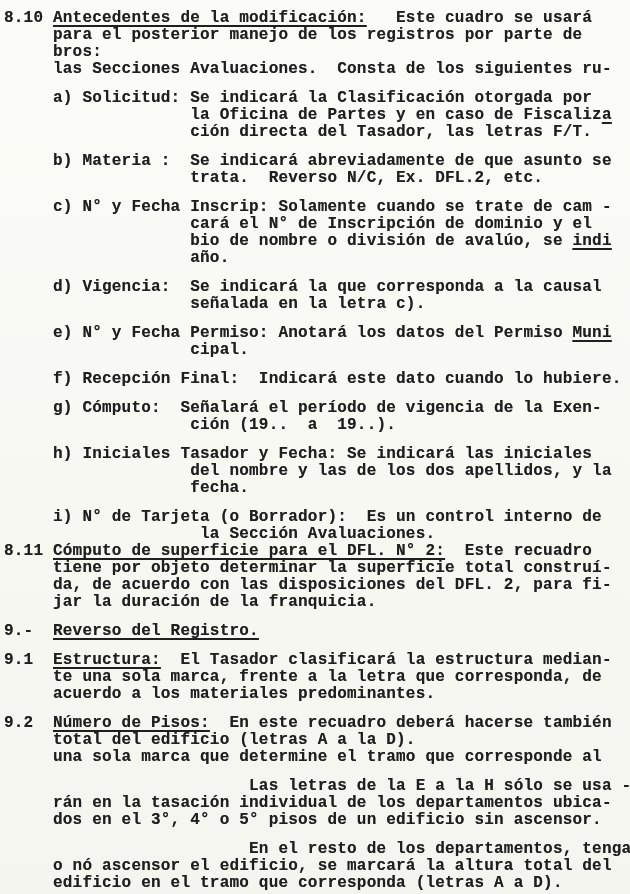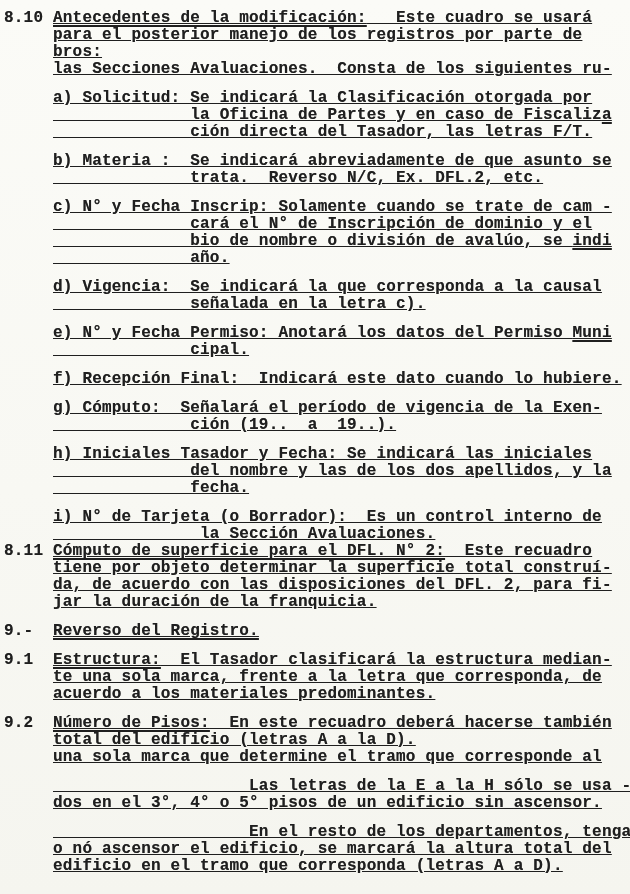--- a/index.html
+++ b/index.html
@@ -26,21 +26,20 @@
     text-shadow:0 0 0.6px rgba(20,20,20,0.55);
   }
   .ln .num{
     flex:none;
     width:49px;
     white-space:pre;
   }
   .ln .body{
     flex:none;
     white-space:pre;
-    text-decoration:underline;
   }
   .head,.tail{
     text-decoration:underline;
     text-decoration-thickness:1.6px;
     text-underline-offset:3px;
   }
   .spacer{height:12px;}
 </style>
 </head>
 <body>
@@ -253,20 +252,21 @@
 
   <div class="spacer"></div>
 
   <div class="ln">
     <span class="num"></span>
     <span class="body"><span class="txt">                    Las letras de la E a la H sólo se usa -</span></span>
   </div>
 
   <div class="ln">
     <span class="num"></span>
+    <span class="body"><span class="txt">rán en la tasación individual de los departamentos ubica-</span></span>
   </div>
 
   <div class="ln">
     <span class="num"></span>
     <span class="body"><span class="txt">dos en el 3°, 4° o 5° pisos de un edificio sin ascensor.</span></span>
   </div>
 
   <div class="spacer"></div>
 
   <div class="ln">

